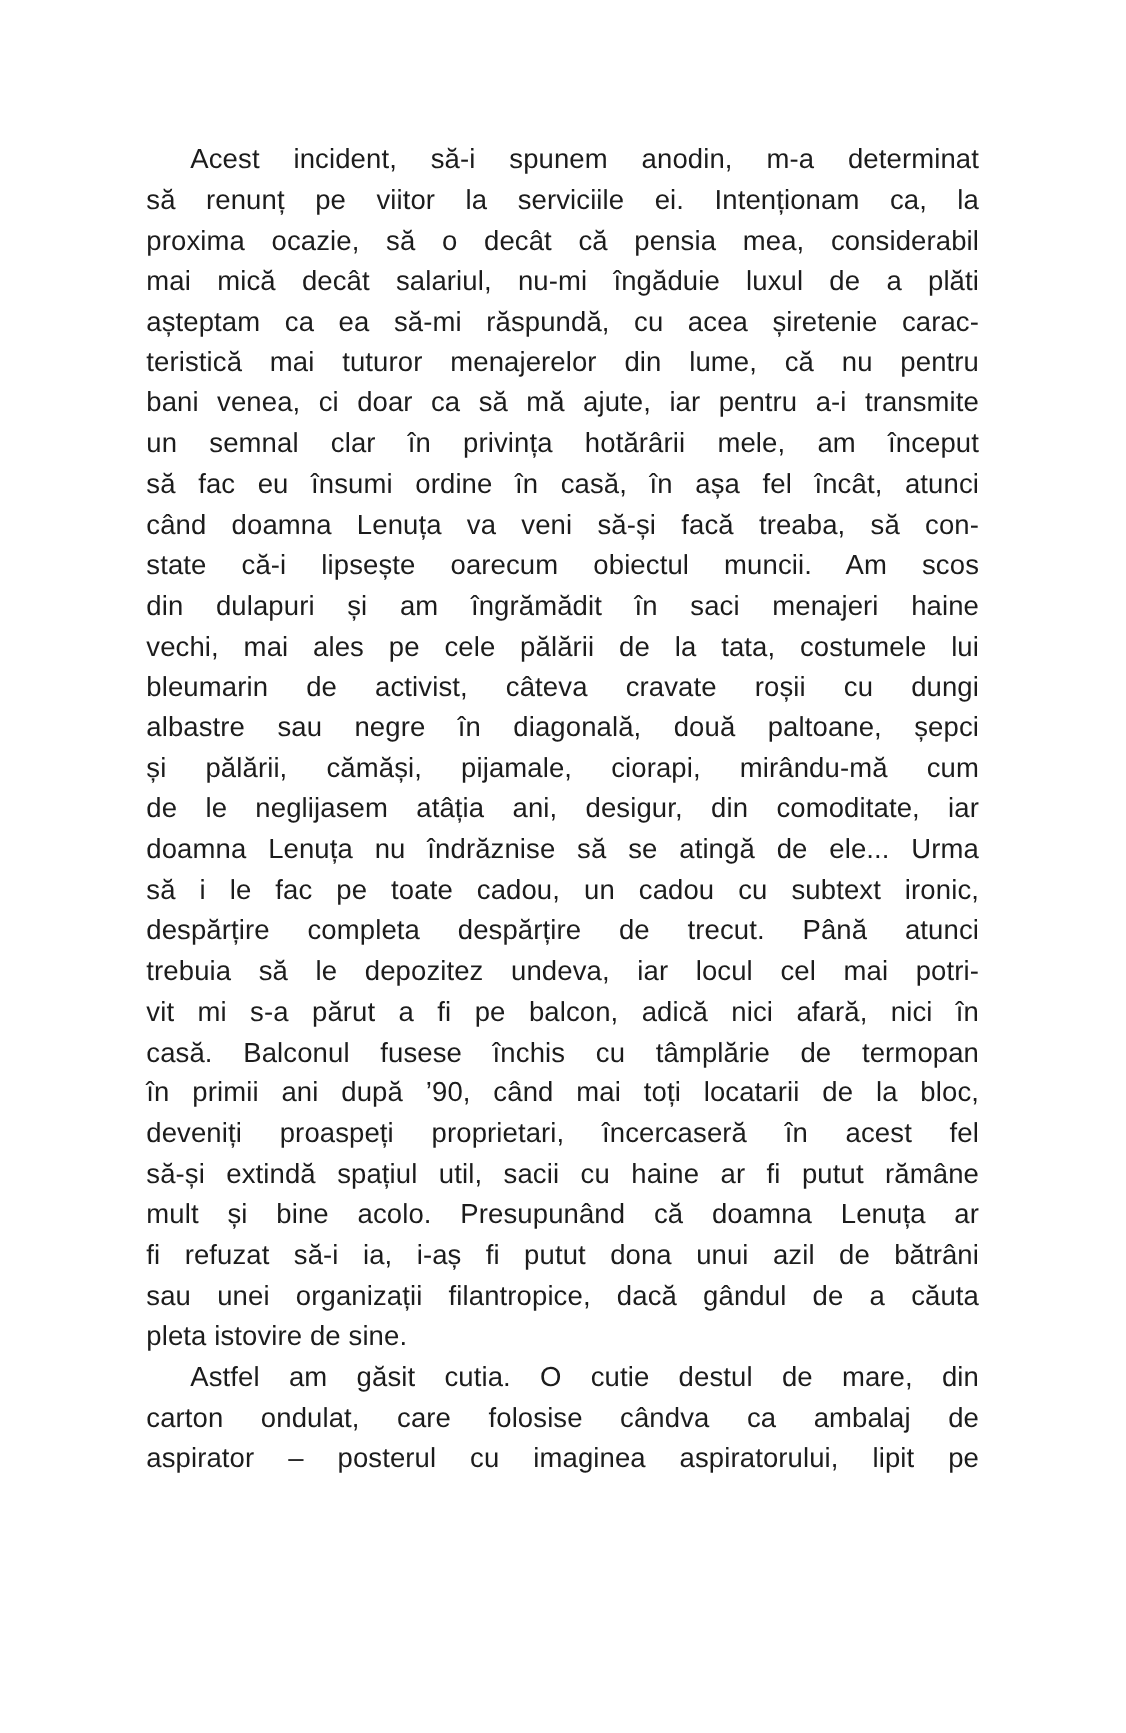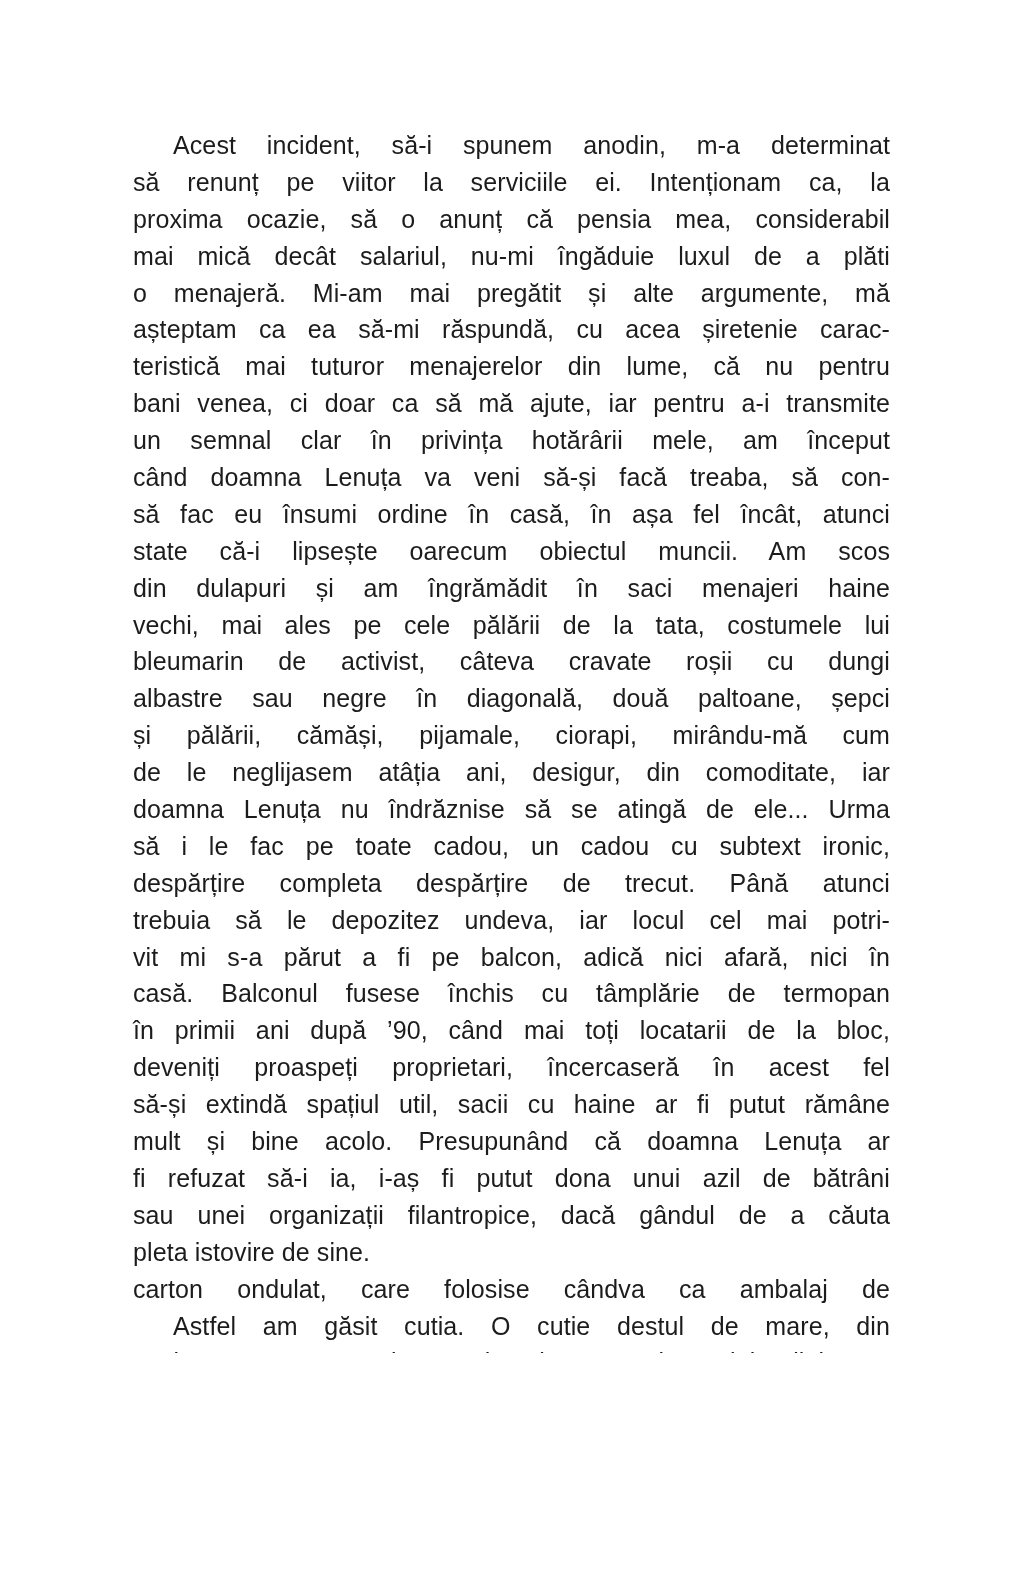--- a/index.html
+++ b/index.html
@@ -46,47 +46,46 @@
     color: #0369a1;
   }
 </style>
 </head>
 <body>
 
 <div class="book-page">
   <div class="text-block">
     <div class="line first">Acest incident, să-i spunem anodin, m-a determinat</div>
     <div class="line">să renunț pe viitor la serviciile ei. Intenționam ca, la</div>
-    <div class="line">proxima ocazie, să o anunț că pensia mea, considerabil</div>
+    <div class="line">proxima ocazie, să o decât că pensia mea, considerabil</div>
     <div class="line">mai mică decât salariul, nu-mi îngăduie luxul de a plăti</div>
-    <div class="line">o menajeră. Mi-am mai pregătit și alte argumente, mă</div>
     <div class="line">așteptam ca ea să-mi răspundă, cu acea șiretenie carac-</div>
     <div class="line">teristică mai tuturor menajerelor din lume, că nu pentru</div>
     <div class="line">bani venea, ci doar ca să mă ajute, iar pentru a-i transmite</div>
     <div class="line">un semnal clar în privința hotărârii mele, am început</div>
+    <div class="line">să fac eu însumi ordine în casă, în așa fel încât, atunci</div>
     <div class="line">când doamna Lenuța va veni să-și facă treaba, să con-</div>
-    <div class="line">să fac eu însumi ordine în casă, în așa fel încât, atunci</div>
     <div class="line">state că-i lipsește oarecum obiectul muncii. Am scos</div>
     <div class="line">din dulapuri și am îngrămădit în saci menajeri haine</div>
     <div class="line">vechi, mai ales pe cele pălării de la tata, costumele lui</div>
     <div class="line">bleumarin de activist, câteva cravate roșii cu dungi</div>
     <div class="line">albastre sau negre în diagonală, două paltoane, șepci</div>
     <div class="line">și pălării, cămăși, pijamale, ciorapi, mirându-mă cum</div>
     <div class="line">de le neglijasem atâția ani, desigur, din comoditate, iar</div>
     <div class="line">doamna Lenuța nu îndrăznise să se atingă de ele... Urma</div>
     <div class="line">să i le fac pe toate cadou, un cadou cu subtext ironic,</div>
     <div class="line">despărțire completa despărțire de trecut. Până atunci</div>
     <div class="line">trebuia să le depozitez undeva, iar locul cel mai potri-</div>
     <div class="line">vit mi s-a părut a fi pe balcon, adică nici afară, nici în</div>
     <div class="line">casă. Balconul fusese închis cu tâmplărie de termopan</div>
     <div class="line">în primii ani după ’90, când mai toți locatarii de la bloc,</div>
     <div class="line">deveniți proaspeți proprietari, încercaseră în acest fel</div>
     <div class="line">să-și extindă spațiul util, sacii cu haine ar fi putut rămâne</div>
     <div class="line">mult și bine acolo. Presupunând că doamna Lenuța ar</div>
     <div class="line">fi refuzat să-i ia, i-aș fi putut dona unui azil de bătrâni</div>
     <div class="line">sau unei organizații filantropice, dacă gândul de a căuta</div>
     <div class="line plain">pleta istovire de sine.</div>
+    <div class="line first">Astfel am găsit cutia. O cutie destul de mare, din</div>
     <div class="line">carton ondulat, care folosise cândva ca ambalaj de</div>
-    <div class="line first">Astfel am găsit cutia. O cutie destul de mare, din</div>
     <div class="line">aspirator – posterul cu imaginea aspiratorului, lipit pe</div>
   </div>
   <div class="page-number">150</div>
 </div>
 
 </body></html>

